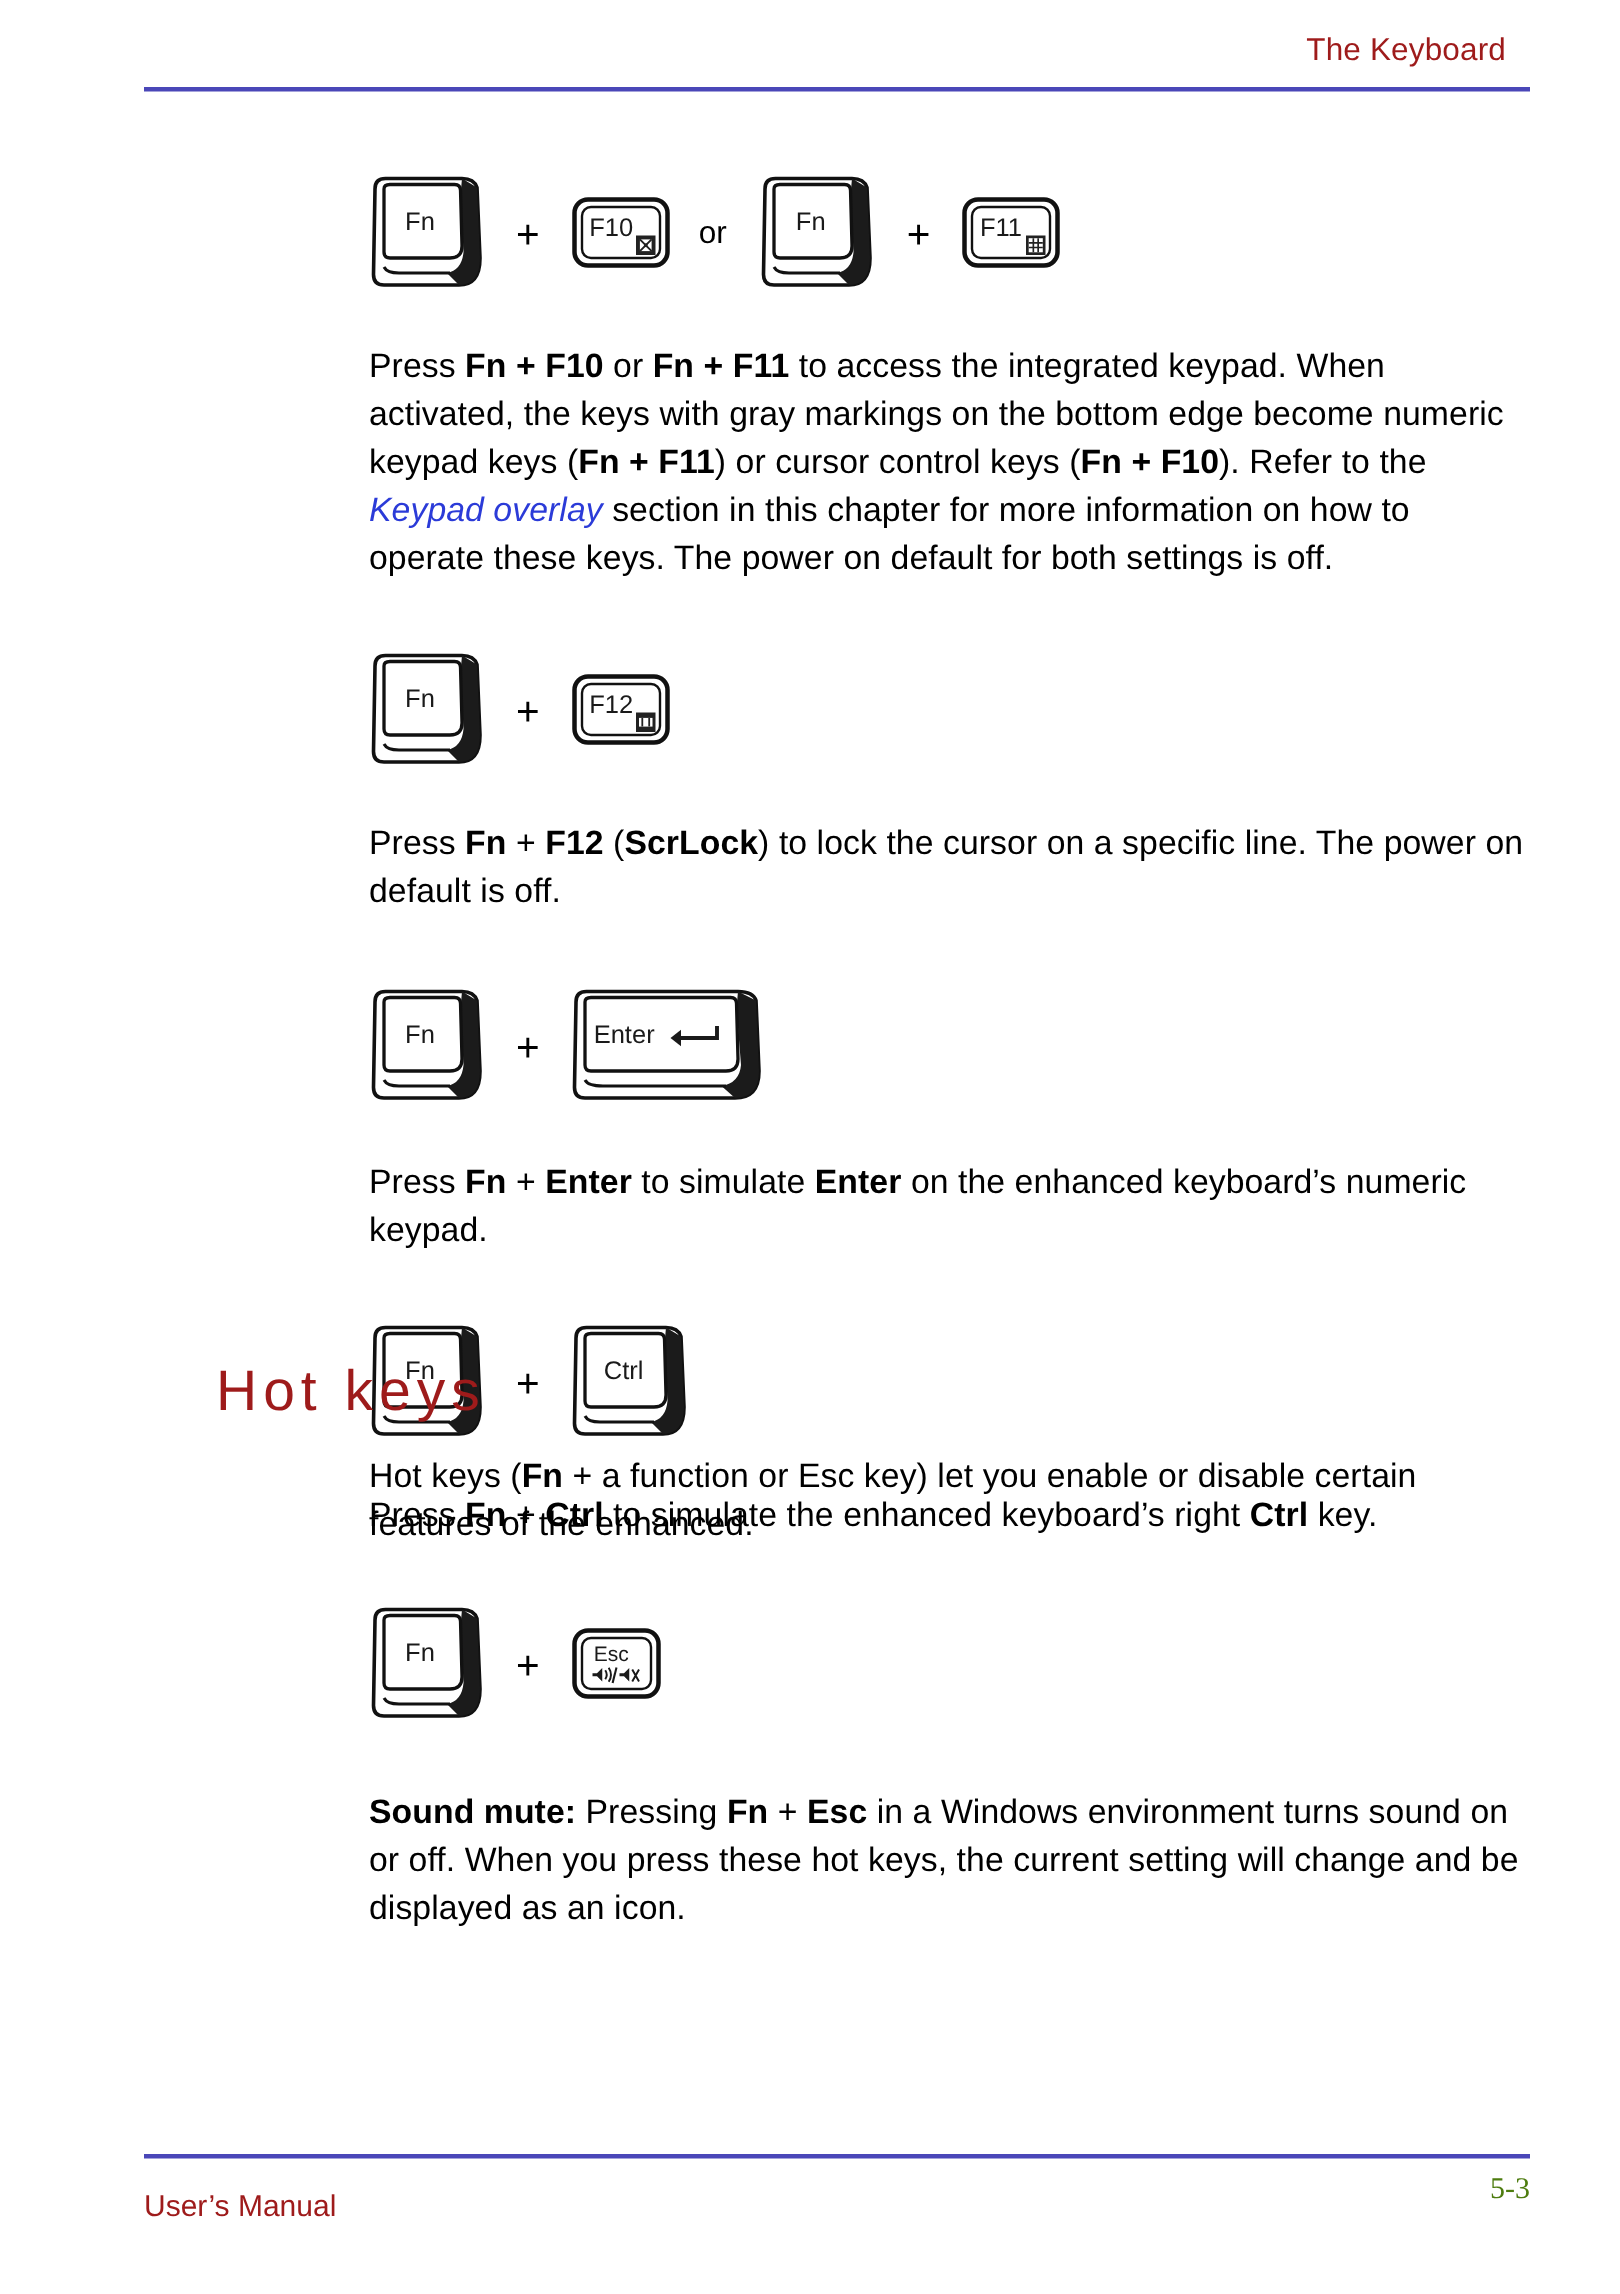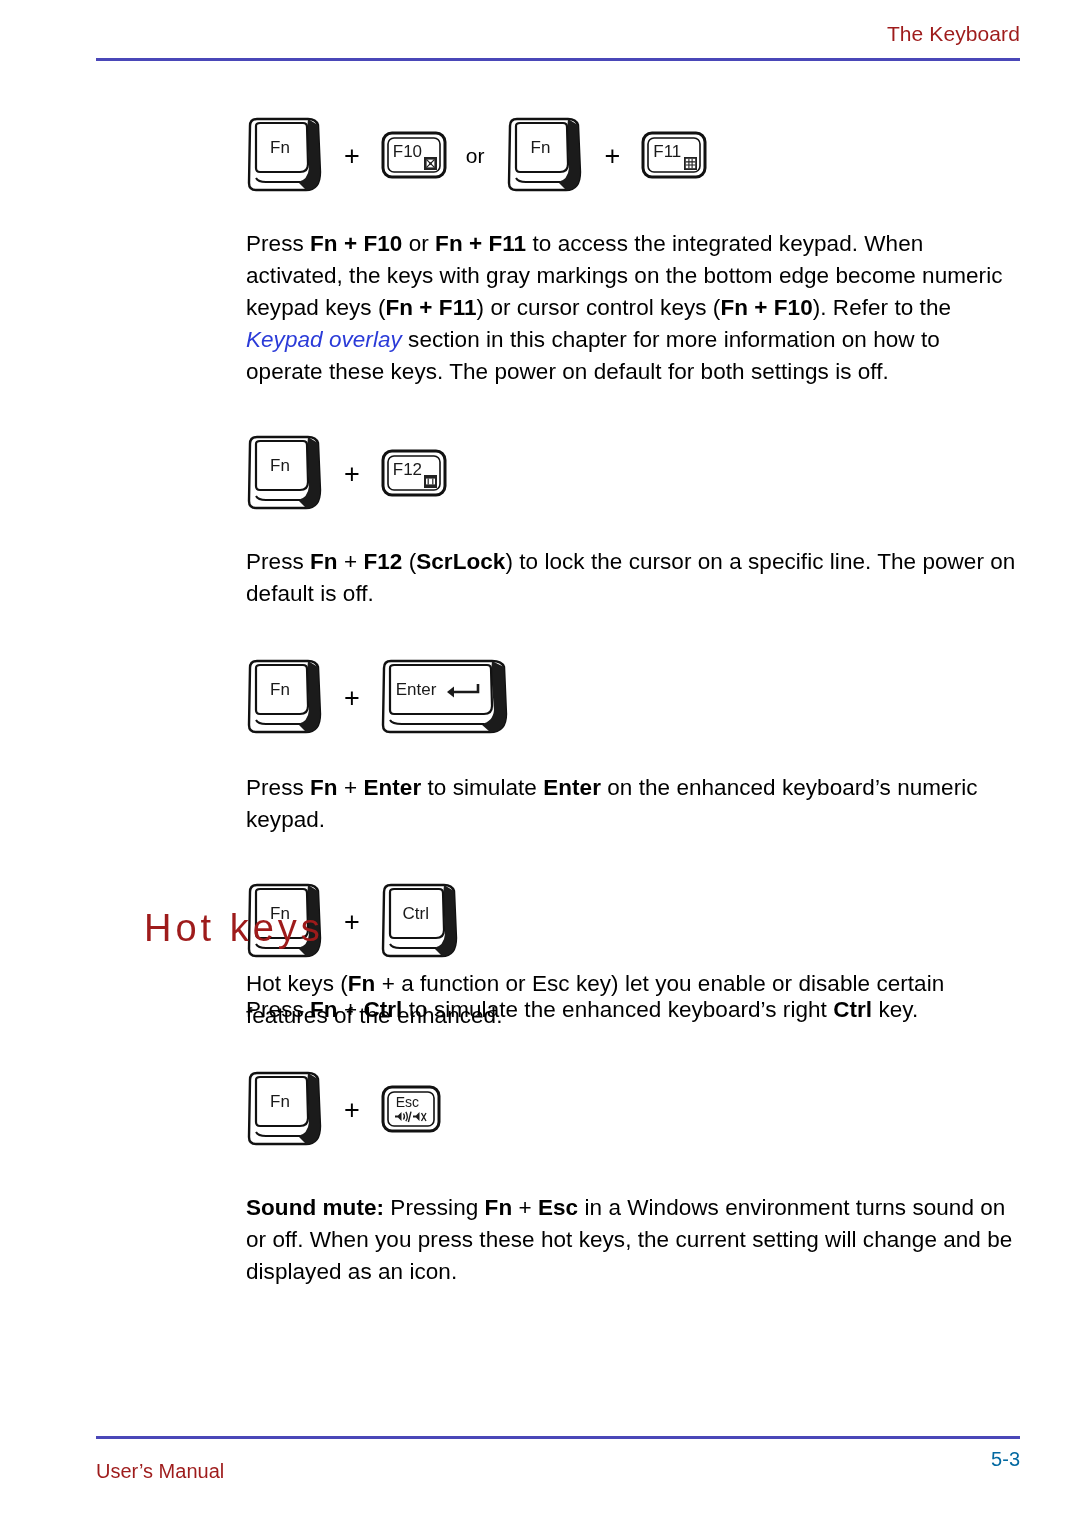--- a/index.html
+++ b/index.html
@@ -25,21 +25,21 @@
   
   .header {
     position: absolute;
     left: 96px;
     top: 22px;
     width: 924px;
     height: 44px;
   }
   .header-title {
     position: absolute;
-    right: 0;
+    right: 16px;
     top: 0;
     font-size: 21px;
     color: #9e1b1b;
     letter-spacing: 0.1px;
     white-space: nowrap;
   }
   .header-rule {
     position: absolute;
     left: 0;
     top: 36px;
@@ -70,22 +70,23 @@
     top: 24px;
     font-size: 20px;
     color: #9e1b1b;
     white-space: nowrap;
   }
   .footer-right {
     position: absolute;
     right: 0;
     top: 12px;
     font-size: 20px;
-    color: #0369a1;
+    color: #4d7c0f;
     white-space: nowrap;
+    font-family: Liberation Serif, serif;
   }
 
   
   .content {
     position: absolute;
     left: 246px;
     top: 110px;
     width: 775px;
   }
 

